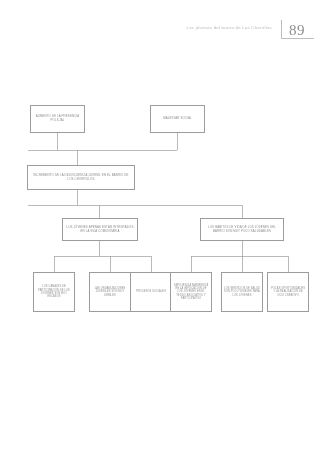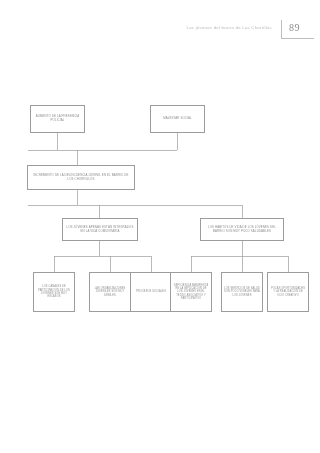--- a/index.html
+++ b/index.html
@@ -56,21 +56,21 @@
     top: 18px;
     width: 33px;
     height: 1px;
     background: #bdbdbd;
   }
   #folio-number {
     position: absolute;
     left: 8px;
     top: 2px;
     font-family: "Liberation Serif", serif;
-    font-size: 10px;
+    font-size: 15px;
     color: #8e8e8e;
     letter-spacing: 0.4px;
   }
 
   
   #diagram {
     position: absolute;
     left: 0;
     top: 0;
     width: 320px;

